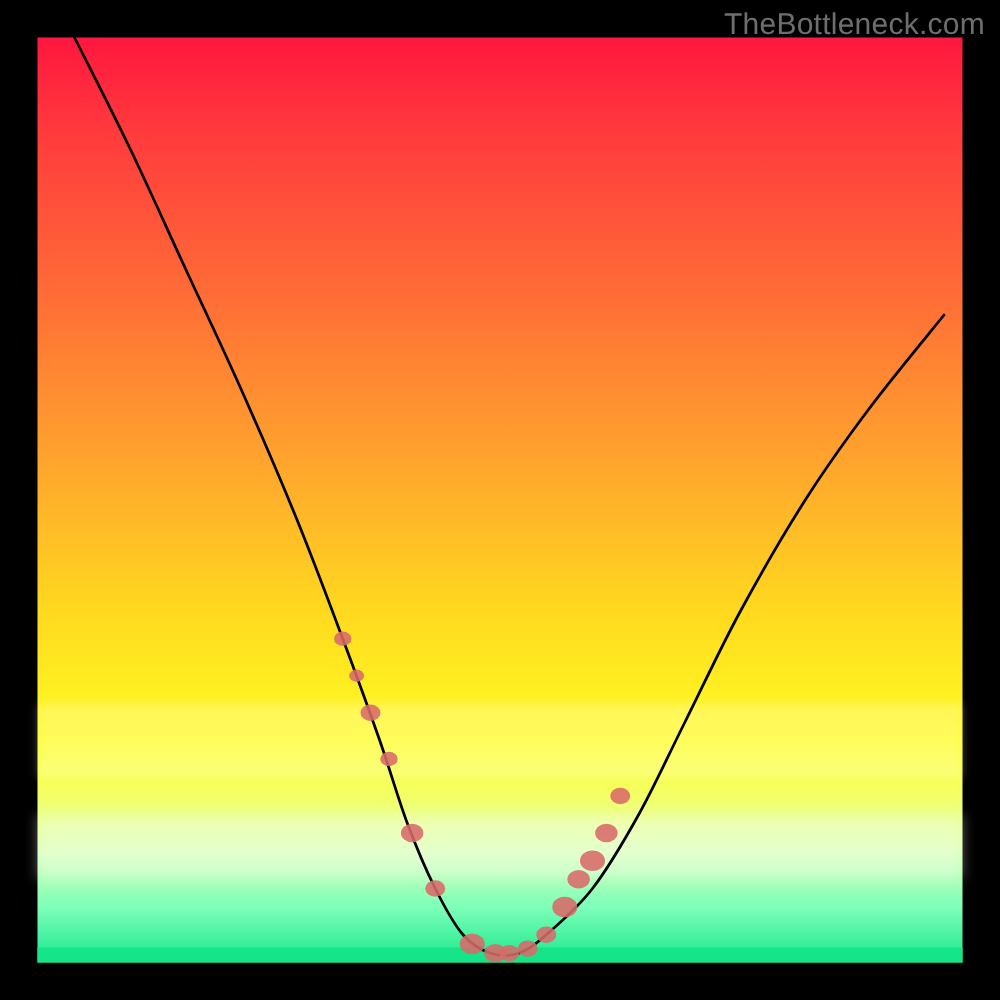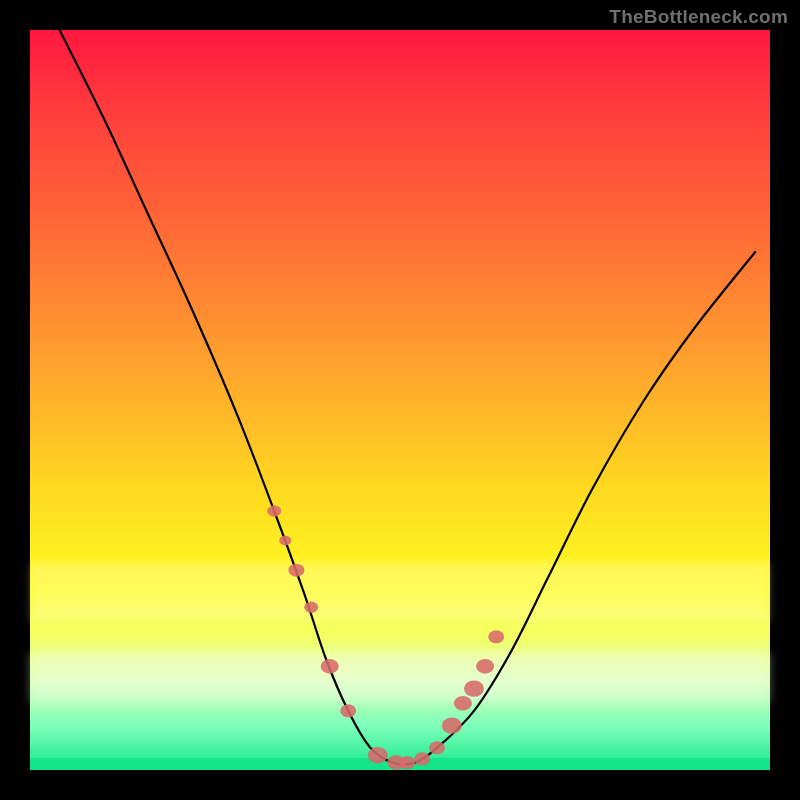--- a/index.html
+++ b/index.html
@@ -52,22 +52,22 @@
     top: 84%;
     height: 7%;
     background: rgba(255,255,255,0.35);
     filter: blur(5px);
   }
   .watermark {
     position: absolute;
     top: 6px;
     right: 12px;
     color: #6e6e6e;
-    font-size: 19px;
-    font-weight: 700;
+    font-size: 24px;
+    font-weight: 400;
     letter-spacing: 0.2px;
     font-family: Arial, Helvetica, sans-serif;
     user-select: none;
   }
   svg.curve {
     position: absolute;
     inset: 0;
     width: 100%;
     height: 100%;
     overflow: visible;

